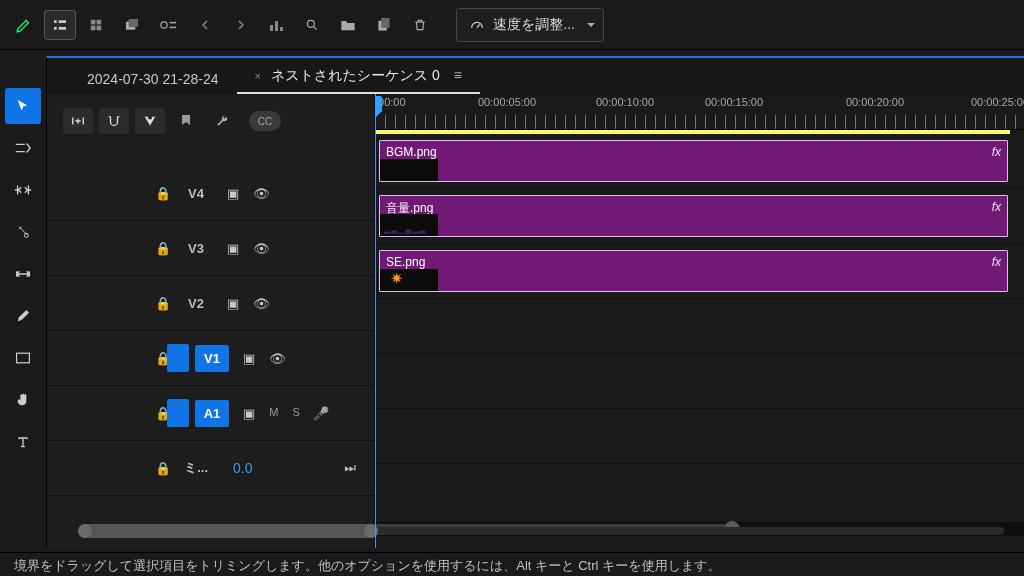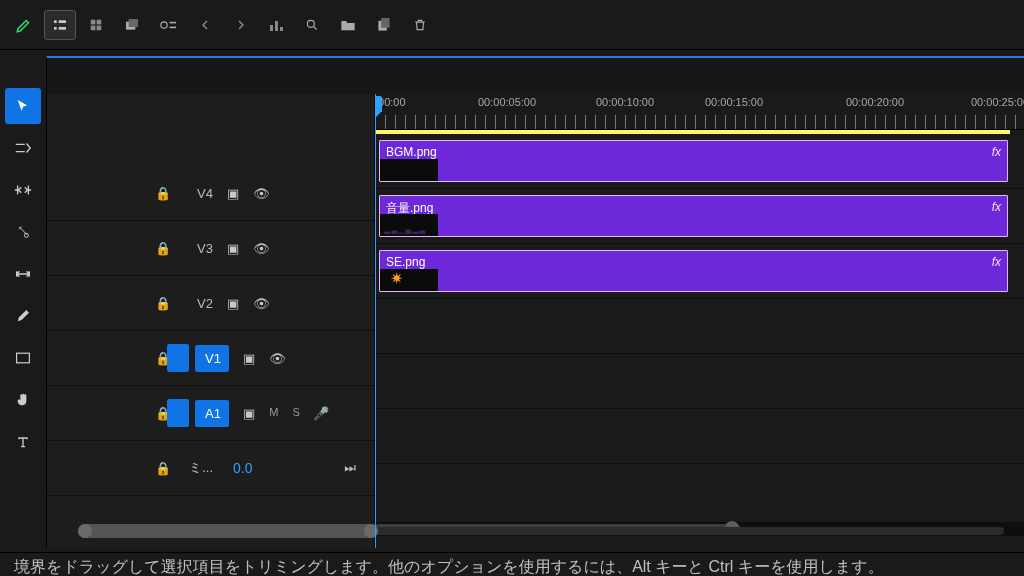--- a/index.html
+++ b/index.html
@@ -189,21 +189,21 @@
   padding-left: 100px;
   border-bottom: 1px solid #0f0f0f;
   color: #bdbdbd;
   font-size: 13px;
   position: relative;
 }
 .trow .lock {
   position: absolute; left: 108px;
   width: 18px; color: #999;
 }
-.trow .name { margin-left: 32px; width: 34px; text-align: right; }
+.trow .name { margin-left: 32px; width: 34px; text-align: center; font-weight: bold; }
 .trow .name.badge {
   background: #1073e6; color: #fff;
   padding: 6px 8px; border-radius: 2px;
 }
 .trow .src {
   position: absolute; left: 120px;
   width: 22px; height: 28px;
   background: #1073e6;
   border-radius: 2px;
 }
@@ -219,21 +219,21 @@
 }
 
 
 .clips {
   position: absolute; left: 0; right: 0; top: 40px; bottom: 0;
 }
 .crow { height: 55px; position: relative; border-bottom: 1px solid #0f0f0f; }
 .clip {
   position: absolute; top: 6px; bottom: 6px;
   left: 4px; right: 16px;
-  background: #6d28d9;
+  background: #701a75;
   border: 1px solid #e6b8f0;
   border-radius: 1px;
   color: #fff;
   font-size: 12px;
   padding: 4px 6px;
   display: flex; justify-content: space-between; gap: 16px;
 }
 .clip .fx { font-style: italic; color: #f0def2; }
 .clip .thumb {
   position: absolute; left: 0; bottom: 0; top: 18px;
@@ -288,21 +288,21 @@
   width: 14px; height: 14px;
   background: #6a6a6a; border-radius: 50%;
 }
 
 
 .status {
   position: absolute; left: 0; right: 0; bottom: 0;
   height: 24px;
   padding: 4px 14px;
   color: #c0c0c0;
-  font-size: 16px;
+  font-size: 13px;
   background: #1a1a1a;
   border-top: 1px solid #000;
 }
 
 svg { display: block; }
 </style>
 </head>
 <body>
 
 <div class="topbar">
@@ -376,20 +376,27 @@
         <rect x="2" y="4" width="12" height="14"></rect>
         <rect x="6" y="0" width="12" height="14" fill="#666"></rect>
       </svg>
     </div>
   <div class="tbtn">
       <svg width="14" height="16" viewBox="0 0 24 24" fill="none" stroke="#aaa" stroke-width="2">
         <path d="M4 7h16M9 7V4h6v3M6 7l1 13h10l1-13"></path>
       </svg>
     </div>
 
+  <div class="top-dropdown">
+    <svg width="16" height="16" viewBox="0 0 24 24" fill="none" stroke="#ccc" stroke-width="2">
+        <path d="M4 16a8 8 0 0116 0"></path>
+        <path d="M12 16l4-5"></path>
+      </svg>
+    <span>速度を調整...</span>
+  </div>
 </div>
 
 <div class="leftcol">
   <div class="ltool sel">
       <svg width="16" height="16" viewBox="0 0 24 24" fill="#fff">
         <path d="M4 3l14 8-6 2-2 6z"></path>
       </svg>
     </div>
   <div class="ltool">
       <svg width="18" height="14" viewBox="0 0 20 14" fill="none" stroke="#ccc" stroke-width="1.5">
@@ -429,25 +436,66 @@
     </div>
   <div class="ltool">
       <svg width="16" height="16" viewBox="0 0 24 24" fill="#ccc">
         <path d="M5 5h14v3h-2V7h-4v11h2v2H9v-2h2V7H7v1H5z"></path>
       </svg>
     </div>
 </div>
 
 <div class="panel">
 
+  <div class="tabs">
+    <div class="tab">
+      <span>2024-07-30 21-28-24</span>
+    </div>
+    <div class="tab active">
+      <span class="close">×</span>
+      <span>ネストされたシーケンス 0</span>
+      <span class="menu">≡</span>
+    </div>
+  </div>
 
   <div class="tcsplit">
 
     <div class="trackhead">
       <div class="tc-top">
+        <div class="tc-tools">
+          <div class="tcbtn">
+              <svg width="14" height="12" viewBox="0 0 16 12" fill="none" stroke="#ddd" stroke-width="1.5">
+                <path d="M2 2v8M14 2v8M5 6h6M8 3v6"></path>
+              </svg>
+            </div>
+          <div class="tcbtn">
+              <svg width="14" height="14" viewBox="0 0 16 16" fill="none" stroke="#ddd" stroke-width="1.5">
+                <path d="M4 3v6a4 4 0 008 0V3M4 3H2M12 3h2"></path>
+              </svg>
+            </div>
+          <div class="tcbtn">
+              <svg width="14" height="14" viewBox="0 0 16 16" fill="#ddd">
+                <path d="M2 3h12L8 13z"></path>
+                <rect x="6" y="2" width="4" height="4" fill="#1d1d1d"></rect>
+              </svg>
+            </div>
+          <div class="tcbtn plain">
+              <svg width="12" height="14" viewBox="0 0 12 14" fill="#999">
+                <path d="M2 1h8v10l-4-3-4 3z"></path>
+              </svg>
+            </div>
+          <div class="tcbtn plain">
+              <svg width="14" height="14" viewBox="0 0 24 24" fill="#aaa">
+                <path d="M21 7a5 5 0 01-7 5L6 20l-2-2 8-8a5 5 0 015-7l-3 3 2 2 3-3z"></path>
+              </svg>
+            </div>
+          <div class="cc-pill">
+              <span>CC</span>
+            </div>
+        </div>
       </div>
 
       <div class="trackrows">
         <div class="trow">
           <span class="lock">🔒</span>
           <span class="name">V4</span>
           <span class="icons">
             <span>▣</span>
             <span>👁</span>
           </span>

